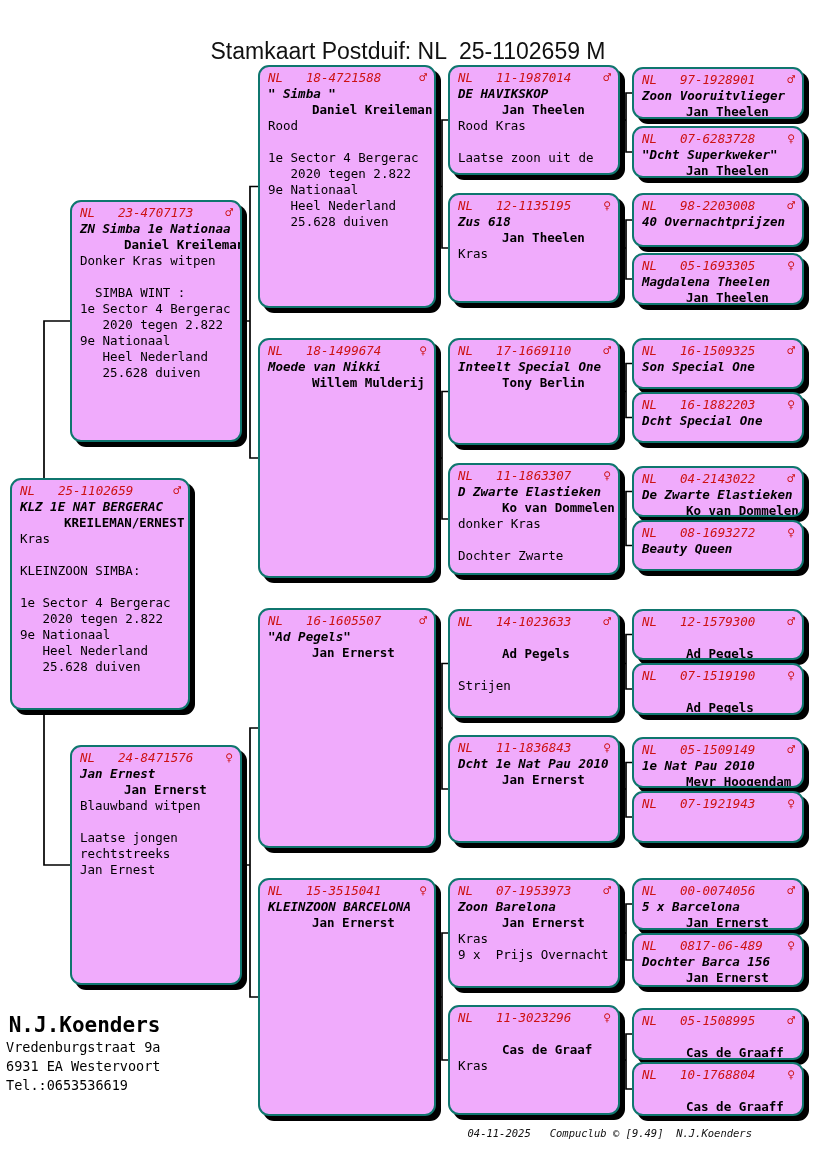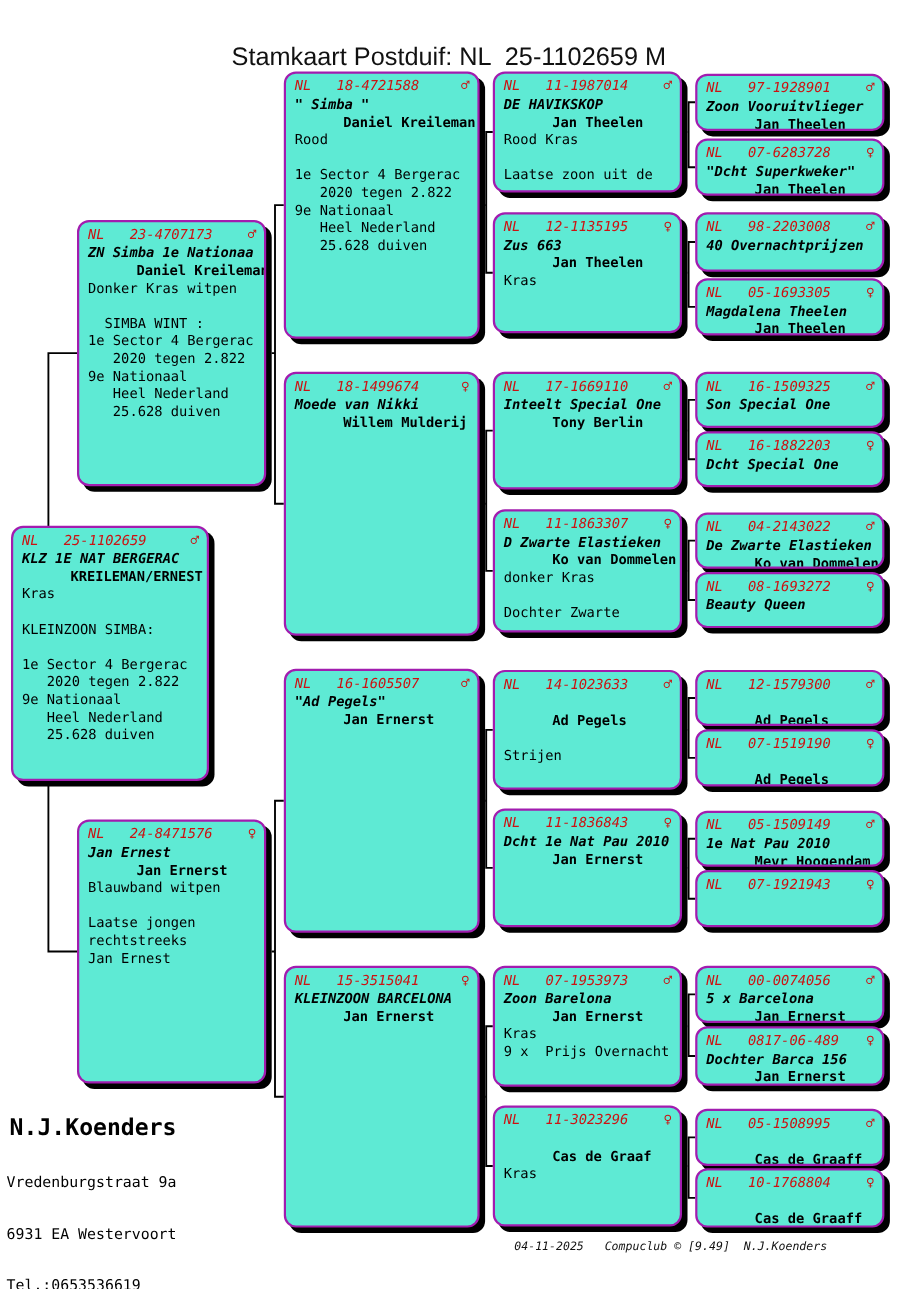--- a/index.html
+++ b/index.html
@@ -6,34 +6,34 @@
   #page{
     position:relative;width:816px;height:1172px;background:#ffffff;overflow:hidden;
     font-family:"DejaVu Sans Mono",monospace;color:#000;
   }
   #page-title{
     position:absolute;top:6px;left:0;width:100%;text-align:center;
     font-family:"Liberation Sans",sans-serif;font-size:23px;white-space:pre;color:#111;margin-top:32px;
   }
   #connectors{position:absolute;top:0;left:0;}
   .box{
-    position:absolute;background:#5eead4;border:2px solid #a21caf;border-radius:11px;
+    position:absolute;background:#f0abfc;border:2px solid #0f766e;border-radius:11px;
     box-shadow:5px 5px 0 #000;box-sizing:border-box;overflow:hidden;
     padding:3px 5px 3px 8px;font-size:12.5px;line-height:16px;
   }
   .ring-line{display:flex;align-items:baseline;color:var(--red);font-style:italic;white-space:pre;}
   .ring-country{width:38px;flex:0 0 auto;}
   .ring-number{flex:1 1 auto;}
   .sex{flex:0 0 auto;font-style:normal;font-weight:bold;font-size:13px;margin-right:2px;}
   .box-name{font-weight:bold;font-style:italic;min-height:16px;white-space:pre;}
   .box-owner{font-weight:bold;min-height:16px;white-space:pre;padding-left:44px;}
   .box-body{white-space:pre-wrap;}
   #breeder{position:absolute;left:6px;top:1012px;}
   #breeder .b-name{font-size:21px;font-weight:bold;line-height:26px;text-align:right;}
-  #breeder .b-line{font-size:13.5px;line-height:19px;margin-top:28px;}
+  #breeder .b-line{font-size:13.5px;line-height:19px;}
   #footer{
     position:absolute;top:1127px;right:64px;font-size:10.5px;font-style:italic;
     white-space:pre;color:#111;
   }
 </style>
 </head>
 <body>
 
 <div id="page">
   <div id="page-title">Stamkaart Postduif: NL  25-1102659 M</div>
@@ -110,21 +110,21 @@
       <div class="box" style="left: 448px; top: 65px; width: 172px; height: 110px;">
         <div class="ring-line"><span class="ring-country">NL</span><span class="ring-number">11-1987014</span><span class="sex">♂</span></div>
         <div class="box-name">DE HAVIKSKOP</div>
         <div class="box-owner">Jan Theelen</div>
         <div class="box-body">Rood Kras
 
 Laatse zoon uit de</div>
       </div>
       <div class="box" style="left: 448px; top: 193px; width: 172px; height: 110px;">
         <div class="ring-line"><span class="ring-country">NL</span><span class="ring-number">12-1135195</span><span class="sex">♀</span></div>
-        <div class="box-name">Zus 663</div>
+        <div class="box-name">Zus 618</div>
         <div class="box-owner">Jan Theelen</div>
         <div class="box-body">Kras</div>
       </div>
       <div class="box" style="left: 448px; top: 338px; width: 172px; height: 107px;">
         <div class="ring-line"><span class="ring-country">NL</span><span class="ring-number">17-1669110</span><span class="sex">♂</span></div>
         <div class="box-name">Inteelt Special One</div>
         <div class="box-owner">Tony Berlin</div>
       </div>
       <div class="box" style="left: 448px; top: 463px; width: 172px; height: 112px;">
         <div class="ring-line"><span class="ring-country">NL</span><span class="ring-number">11-1863307</span><span class="sex">♀</span></div>

